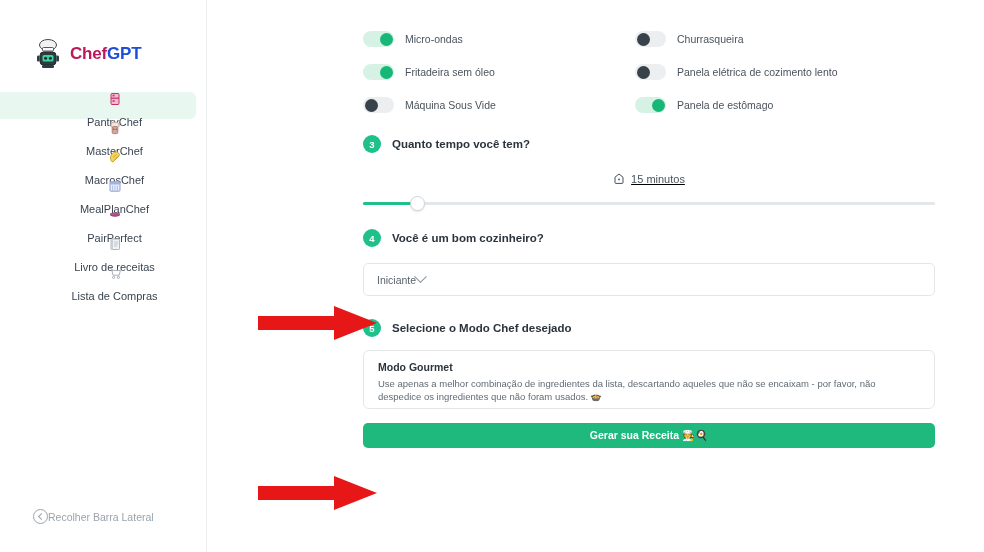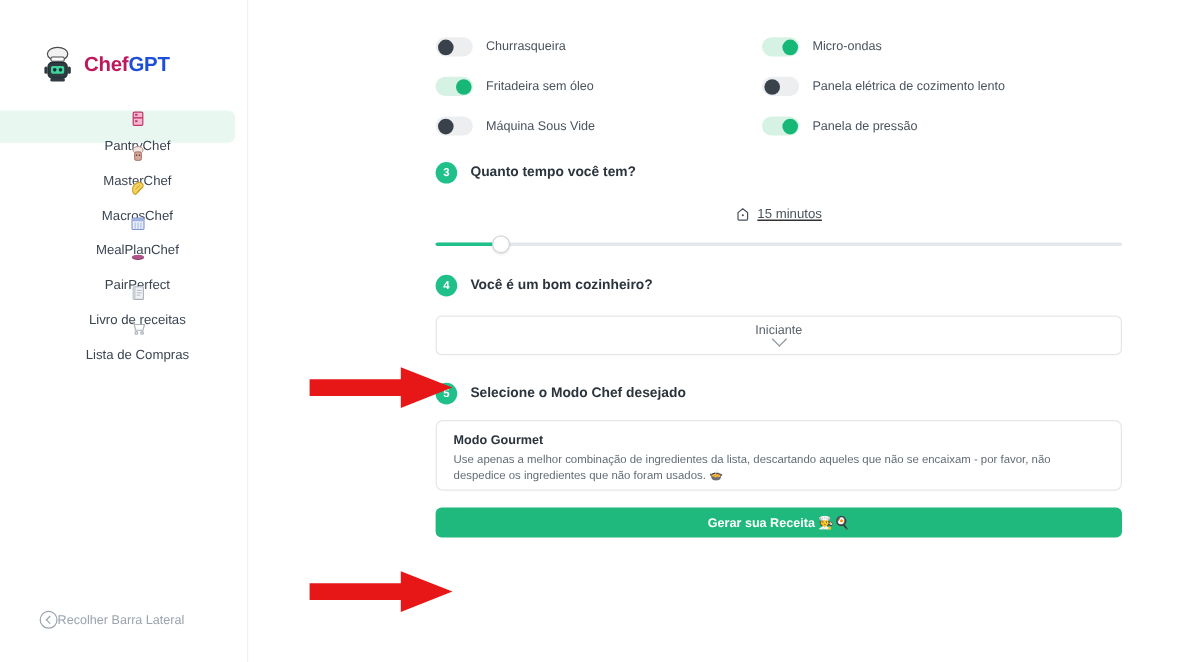--- a/index.html
+++ b/index.html
@@ -103,22 +103,22 @@
   .slider-thumb {
     position: absolute; top: -6px; left: 9.5%; margin-left: -7.5px;
     width: 15px; height: 15px; border-radius: 50%;
     background: #ffffff; border: 1.6px solid #d3d7db;
     box-shadow: 0 1px 2px rgba(0,0,0,0.12); cursor: pointer;
   }
 
   
   .select-box {
     margin-top: 16px; height: 33px; border: 1px solid #e4e7ea; border-radius: 5px;
-    background: #fff; display: flex; align-items: center; justify-content: center;
-    padding: 0 13px; cursor: pointer; flex-direction: column;
+    background: #fff; display: flex; align-items: center; justify-content: flex-start;
+    padding: 0 13px; cursor: pointer;
   }
   .select-value { font-size: 10.5px; color: #5a636d; }
   .chev { width: 9px; height: 9px; border-right: 1.4px solid #8b949e; border-bottom: 1.4px solid #8b949e;
           transform: rotate(45deg) translate(-2px,-2px); }
 
   
   .mode-card {
     margin-top: 13px; border: 1px solid #e4e7ea; border-radius: 6px;
     background: #fff; padding: 10px 14px 4px 14px; cursor: pointer;
   }
@@ -258,56 +258,56 @@
       <span class="collapse-label">Recolher Barra Lateral</span>
     </div>
   </aside>
 
   <main id="main">
     <div class="content">
 
       <section class="toggle-grid">
 
         <div class="toggle-row">
+          <span class="switch on">
+              <span class="knob"></span>
+            </span>
+          <span class="toggle-label">Micro-ondas</span>
+        </div>
+        <div class="toggle-row">
           <span class="switch off">
               <span class="knob"></span>
             </span>
           <span class="toggle-label">Churrasqueira</span>
         </div>
+
         <div class="toggle-row">
           <span class="switch on">
               <span class="knob"></span>
             </span>
-          <span class="toggle-label">Micro-ondas</span>
-        </div>
-
+          <span class="toggle-label">Fritadeira sem óleo</span>
+        </div>
+        <div class="toggle-row">
+          <span class="switch off">
+              <span class="knob"></span>
+            </span>
+          <span class="toggle-label">Panela elétrica de cozimento lento</span>
+        </div>
+
+        <div class="toggle-row">
+          <span class="switch off">
+              <span class="knob"></span>
+            </span>
+          <span class="toggle-label">Máquina Sous Vide</span>
+        </div>
         <div class="toggle-row">
           <span class="switch on">
               <span class="knob"></span>
             </span>
-          <span class="toggle-label">Fritadeira sem óleo</span>
-        </div>
-        <div class="toggle-row">
-          <span class="switch off">
-              <span class="knob"></span>
-            </span>
-          <span class="toggle-label">Panela elétrica de cozimento lento</span>
-        </div>
-
-        <div class="toggle-row">
-          <span class="switch off">
-              <span class="knob"></span>
-            </span>
-          <span class="toggle-label">Máquina Sous Vide</span>
-        </div>
-        <div class="toggle-row">
-          <span class="switch on">
-              <span class="knob"></span>
-            </span>
-          <span class="toggle-label">Panela de pressão</span>
+          <span class="toggle-label">Panela de estômago</span>
         </div>
       </section>
 
       <section style="margin-top:22px;">
         <div class="step-head">
           <span class="step-badge">3</span>
           <span class="step-title">Quanto tempo você tem?</span>
         </div>
         <div class="slider-wrap">
           <div class="slider-value">

